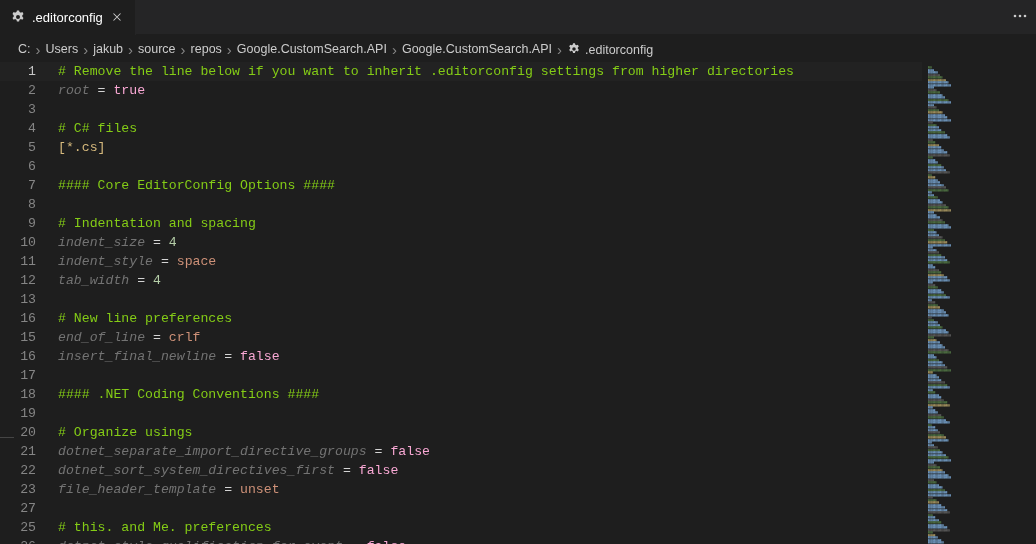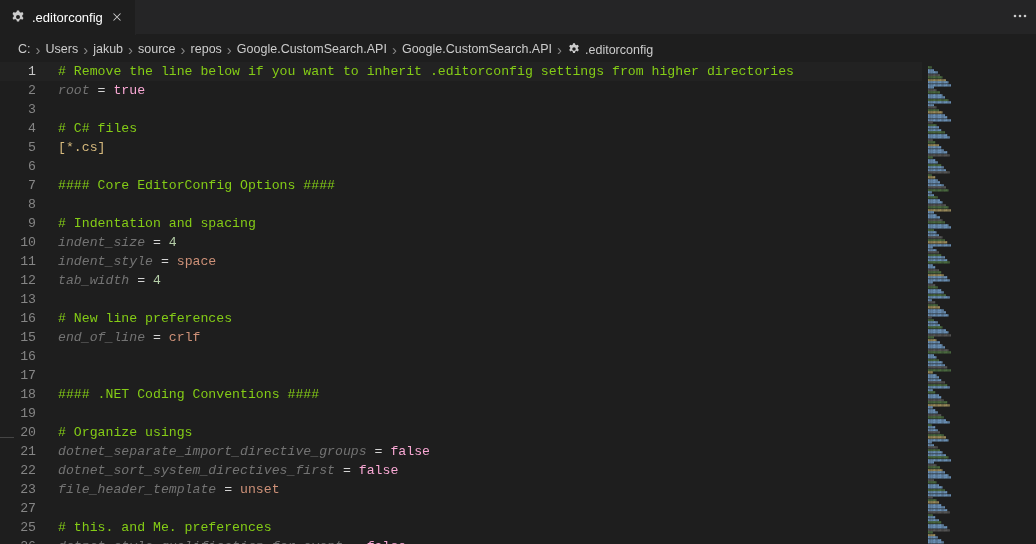--- a/index.html
+++ b/index.html
@@ -213,20 +213,21 @@
       <div class="code-line">
         <div class="line-no">16</div>
         <div class="code-content"><span class="tok-comment"># New line preferences</span></div>
       </div>
       <div class="code-line">
         <div class="line-no">15</div>
         <div class="code-content"><span class="tok-key">end_of_line</span><span class="tok-punct"> = </span><span class="tok-val">crlf</span></div>
       </div>
       <div class="code-line">
         <div class="line-no">16</div>
+        <div class="code-content"><span class="tok-key">insert_final_newline</span><span class="tok-punct"> = </span><span class="tok-bool">false</span></div>
       </div>
       <div class="code-line">
         <div class="line-no">17</div>
         <div class="code-content"></div>
       </div>
       <div class="code-line">
         <div class="line-no">18</div>
         <div class="code-content"><span class="tok-comment">#### .NET Coding Conventions ####</span></div>
       </div>
       <div class="code-line">

